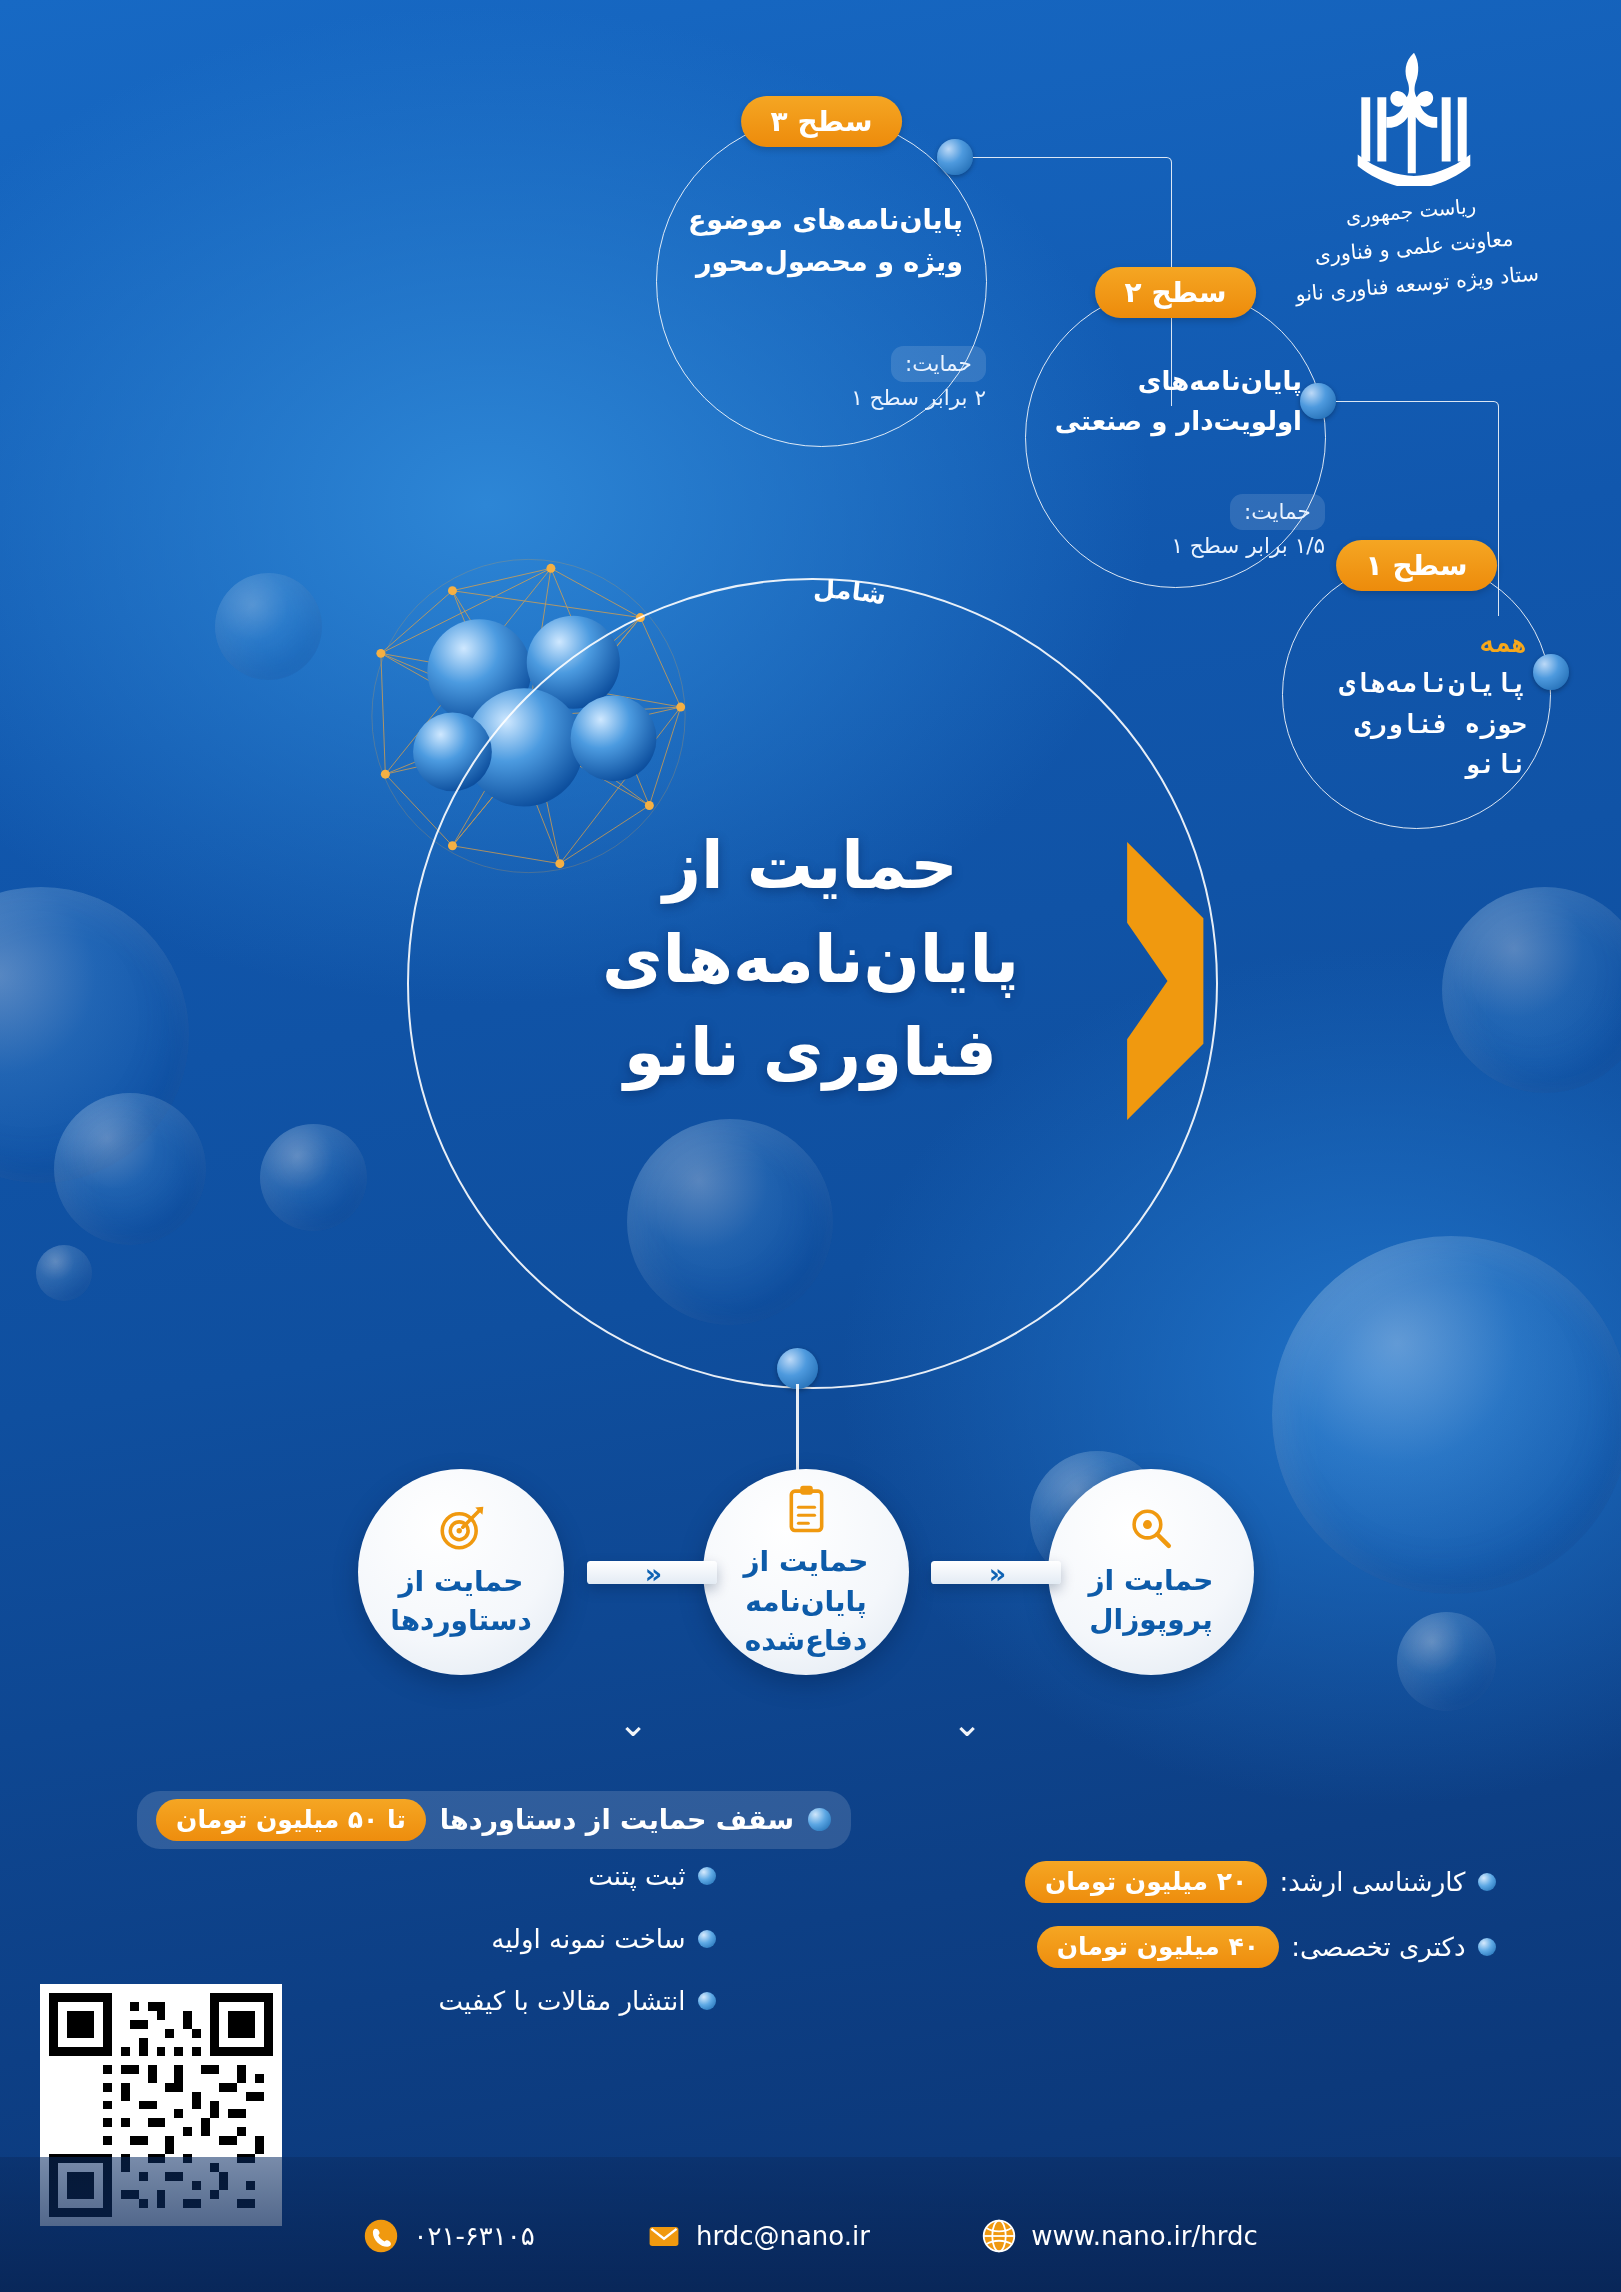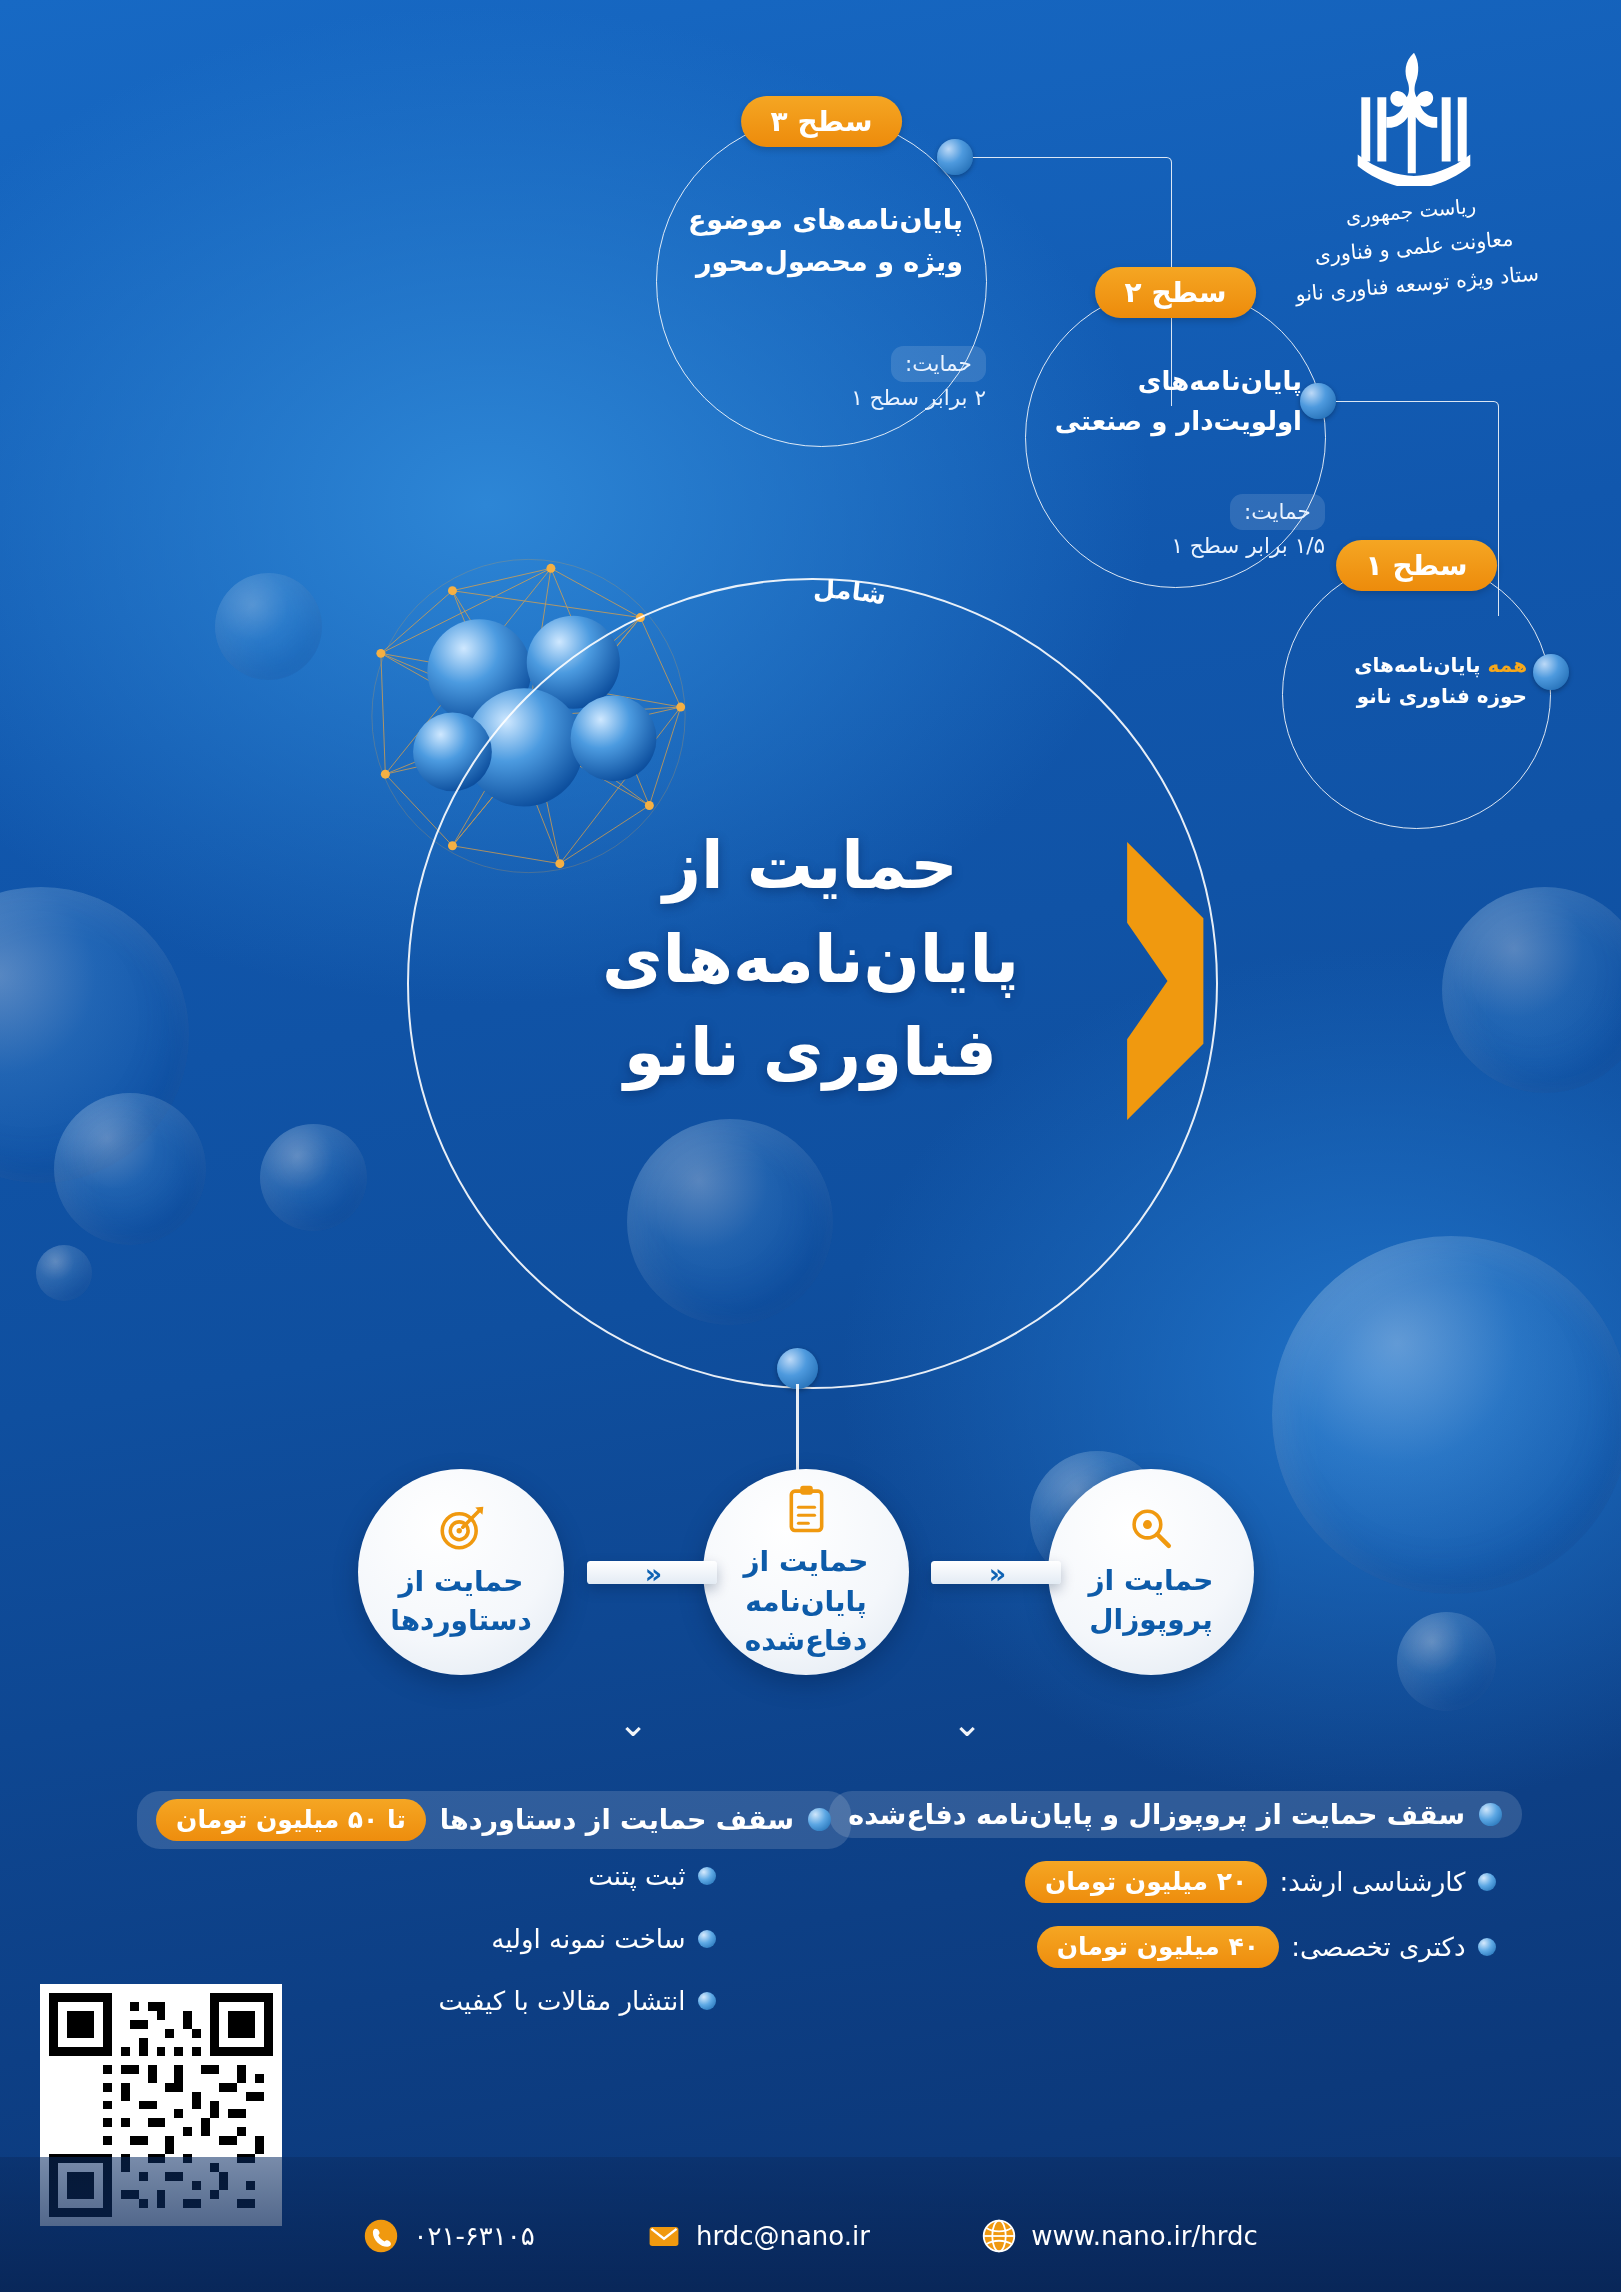--- a/index.html
+++ b/index.html
@@ -335,21 +335,21 @@
     <div class="lvl-sub" style="bottom:25px;">
       <span class="sub-label">حمایت:</span><br>
       <span>۱/۵ برابر سطح ۱</span>
     </div>
   </div>
   <div class="node-dot" style="left:1300px; top:383px;"></div>
   <div class="connector" style="left:1336px; top:401px; width:163px; height:215px; border-top:1.8px solid rgba(255,255,255,.85); border-right:1.8px solid rgba(255,255,255,.85); border-top-right-radius:5.4px;"></div>
 
   <div class="level" style="left:1282px; top:560px; width:269px; height:269px;">
     <div class="lvl-badge">سطح ۱</div>
-    <div class="lvl-text" style="top:89px; font-size:20px;">
+    <div class="lvl-text" style="top:64px; font-size:26px;font-family:Liberation Mono, monospace;">
       <span style="color:#f7a81b; font-weight:bold;">همه</span>
       <span>پایان‌نامه‌های حوزه فناوری نانو</span>
     </div>
   </div>
   <div class="node-dot" style="left:1533px; top:654px;"></div>
 
   <div class="cluster" style="left:345px; top:537px; width:376px; height:358px;">
     <svg viewBox="0 0 420 400" width="376" height="358">
       <g stroke="#f0a63a" stroke-width="1" fill="none" opacity="0.75">
         <circle cx="205" cy="200" r="175" stroke="#f0a63a" opacity="0.35"></circle>
@@ -453,26 +453,20 @@
   <div class="step-bar" style="left:931px; top:1561px; width:130px;">
     <span class="chev">«</span>
   </div>
   <div class="step-bar" style="left:587px; top:1561px; width:130px;">
     <span class="chev">«</span>
   </div>
 
   <div class="down-chev" style="left:952px; top:1706px;">⌄</div>
   <div class="down-chev" style="left:618px; top:1706px;">⌄</div>
 
-  <div class="list-head" style="right:99px; top:1791px;">
-    <div class="head-pill">
-      <span class="bullet-dot"></span>
-      <span>سقف حمایت از پروپوزال و پایان‌نامه دفاع‌شده</span>
-    </div>
-  </div>
   <div class="list-row" style="right:125px; top:1861px;">
     <span class="small-dot"></span>
     <span>کارشناسی ارشد:</span>
     <span class="amount-pill">۲۰ میلیون تومان</span>
   </div>
   <div class="list-row" style="right:125px; top:1926px;">
     <span class="small-dot"></span>
     <span>دکتری تخصصی:</span>
     <span class="amount-pill">۴۰ میلیون تومان</span>
   </div>

